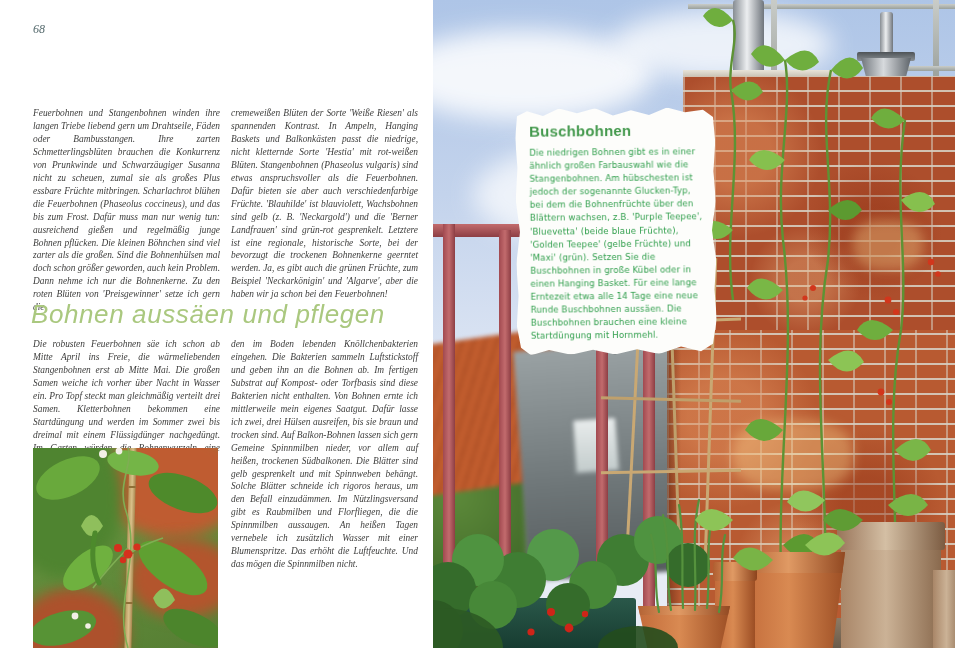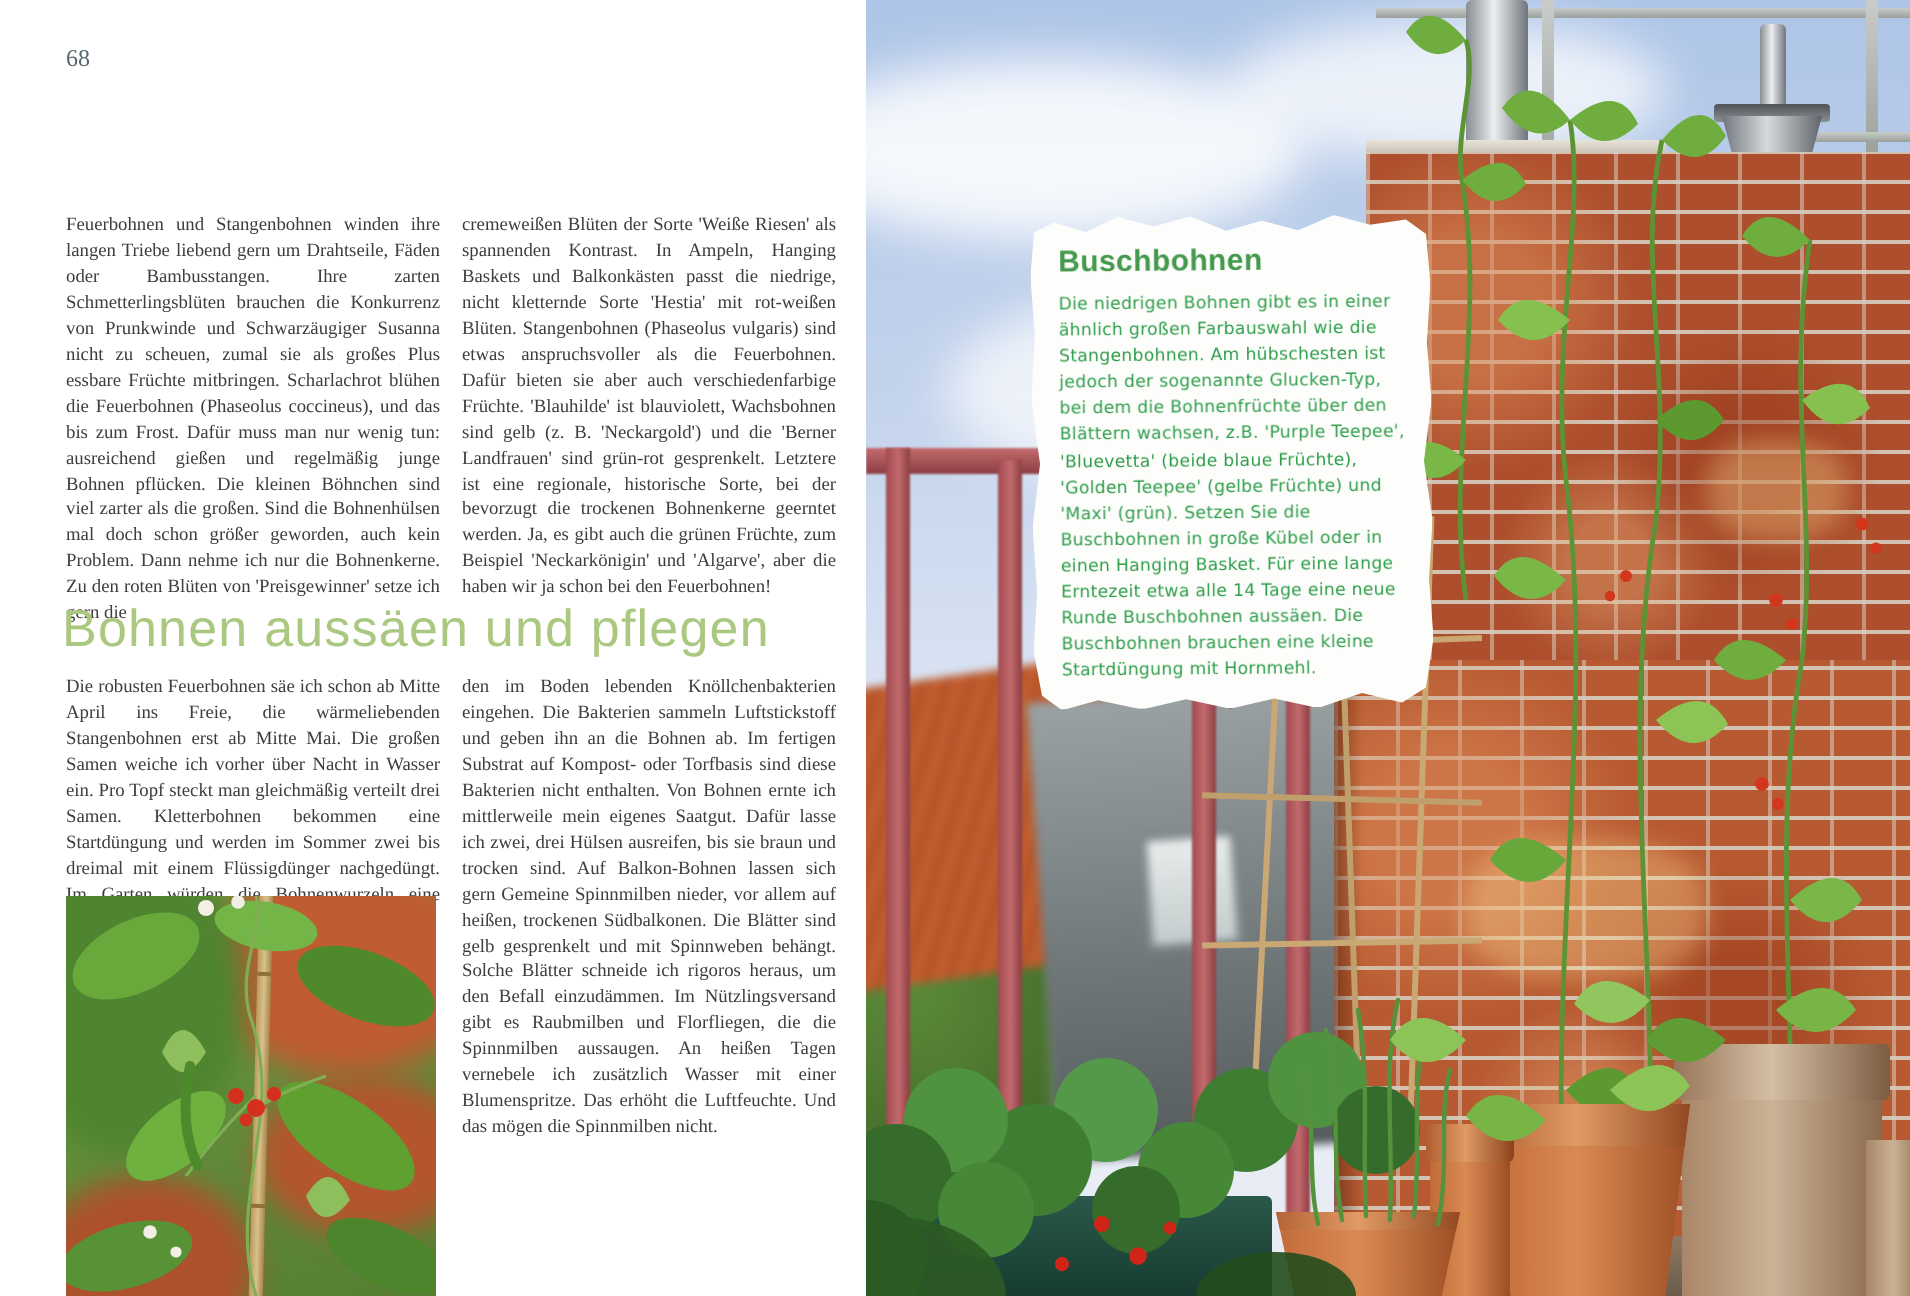--- a/index.html
+++ b/index.html
@@ -4,21 +4,21 @@
 <style>
   * { margin:0; padding:0; box-sizing:border-box; }
   html,body { background:#ffffff; }
   .spread {
     position:relative; width:955px; height:648px;
     background:#ffffff; overflow:hidden;
     font-family:"Liberation Serif", serif;
   }
 
   
-  .left-page { position:absolute; left:0; top:0; width:433px; height:648px; background:#fff; }
+  .left-page { position:absolute; left:0; top:0; width:433px; height:648px; background:#fff;font-style:italic; }
   .page-number {
     position:absolute; left:33px; top:22px;
     font-family:"Liberation Serif", serif; font-size:12px; color:#54696c;
   }
   .headline-1 {
     position:absolute; left:31px; top:78px; width:400px;
     font-family:"Liberation Sans", sans-serif; font-weight:bold;
     font-size:28px; letter-spacing:.2px; color:#85b78e;
   }
   .headline-2 {

